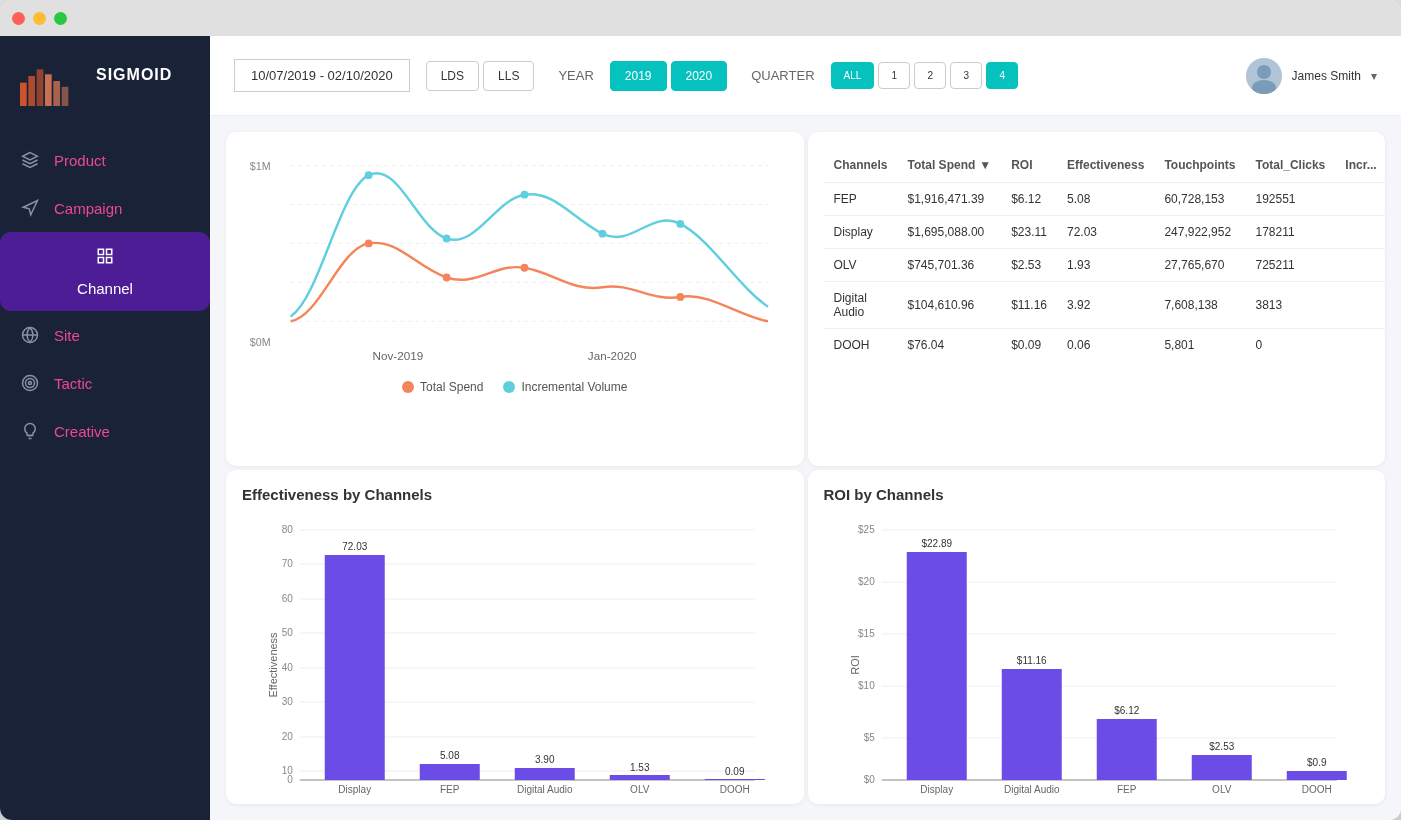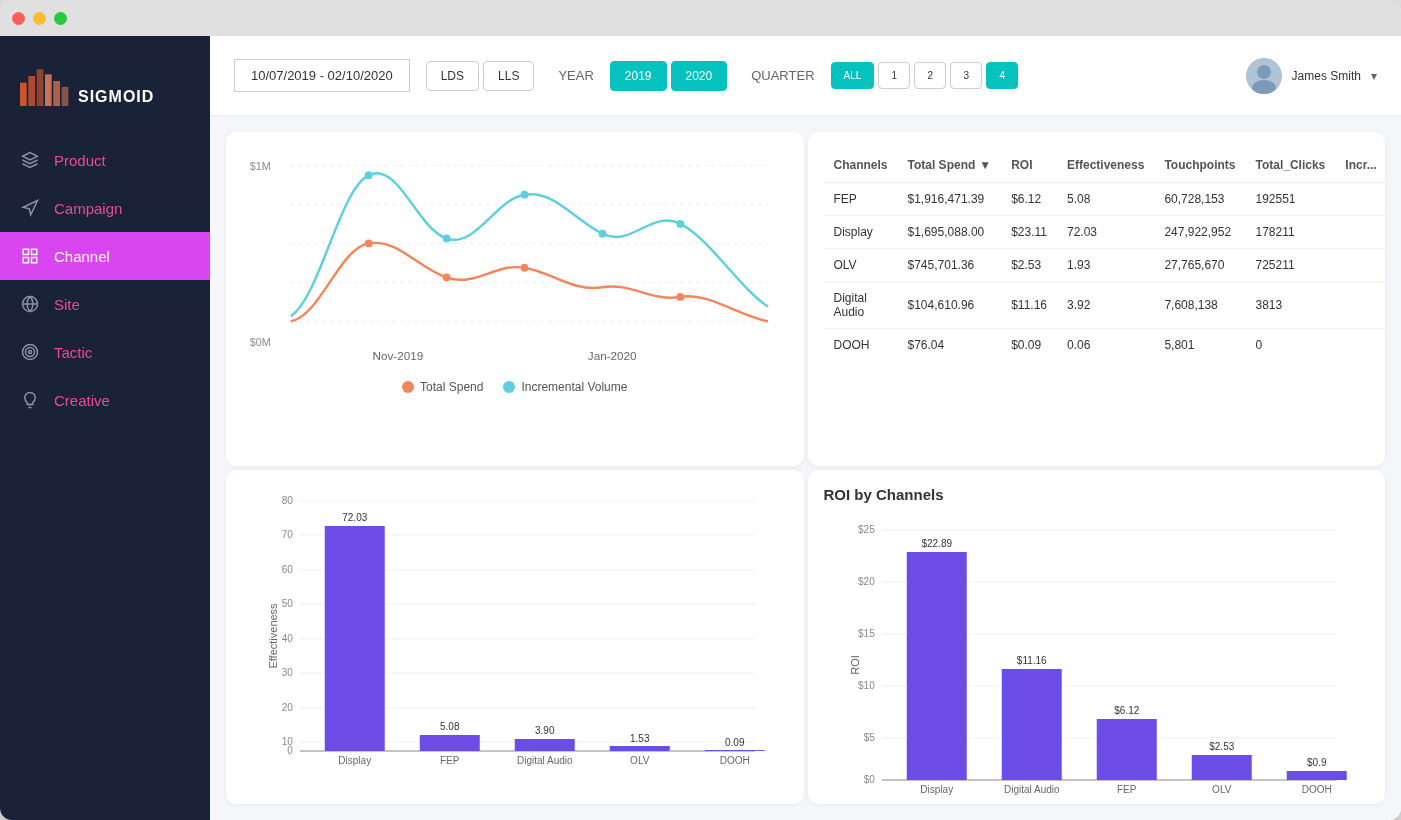--- a/index.html
+++ b/index.html
@@ -6,24 +6,24 @@
     body { font-family: -apple-system, BlinkMacSystemFont, 'Segoe UI', sans-serif; background: #e8e8e8; display: flex; justify-content: center; align-items: center; min-height: 100vh; }
     .window { width: 1401px; height: 820px; background: #f0f0f0; border-radius: 12px; overflow: hidden; box-shadow: 0 10px 40px rgba(0,0,0,0.3); display: flex; flex-direction: column; }
     .title-bar { height: 36px; background: #e0e0e0; display: flex; align-items: center; padding: 0 12px; gap: 8px; flex-shrink: 0; }
     .dot { width: 13px; height: 13px; border-radius: 50%; }
     .dot-red { background: #ff5f57; }
     .dot-yellow { background: #febc2e; }
     .dot-green { background: #28c840; }
     .app { display: flex; flex: 1; overflow: hidden; }
     
     .sidebar { width: 210px; background: #1a2238; flex-shrink: 0; display: flex; flex-direction: column; padding: 20px 0; }
-    .logo { padding: 10px 20px 30px 20px; display: flex; align-items: flex-end; gap: 8px; }
+    .logo { padding: 10px 20px 30px 20px; display: flex; align-items: flex-start; gap: 26px; }
     .logo-icon { width: 50px; height: 40px; }
     .nav-item { display: flex; align-items: center; gap: 14px; padding: 14px 20px; color: #ec4899; font-size: 15px; cursor: pointer; transition: background 0.2s; }
-    .nav-item.active { background: #d946ef; color: #fff; border-radius: 0; }
+    .nav-item.active { background: #4c1d95; color: #fff; border-radius: 11px; flex-direction: column; }
     .nav-icon { width: 20px; height: 20px; display: flex; align-items: center; justify-content: center; flex-shrink: 0; }
     .nav-label { font-size: 15px; font-weight: 500; }
     
     .main { flex: 1; display: flex; flex-direction: column; background: #f5f6fa; overflow: hidden; }
     
     .header { height: 80px; background: #fff; display: flex; align-items: center; padding: 0 24px; gap: 16px; border-bottom: 1px solid #eee; flex-shrink: 0; }
     .date-range-btn { border: 1.5px solid #ccc; background: #fff; border-radius: 0; padding: 8px 16px; font-size: 13px; color: #333; cursor: pointer; }
     .toggle-group { display: flex; gap: 4px; }
     .toggle-btn { border: 1.5px solid #ccc; background: #fff; border-radius: 4px; padding: 7px 14px; font-size: 12px; color: #333; cursor: pointer; font-weight: 500; }
     .toggle-btn.active { background: #06c2bf; color: #fff; border-color: #06c2bf; }
@@ -303,20 +303,21 @@
       <td>0.06</td>
       <td>5,801</td>
       <td>0</td>
       <td></td>
     </tr>
               </tbody>
           </table>
         </div>
 
         <div class="card bar-chart-card">
+          <div class="chart-title">Effectiveness by Channels</div>
           <svg width="100%" height="280" viewBox="0 0 500 280">
 
             <text x="28" y="18" font-size="10" fill="#888" text-anchor="end">80</text>
             <text x="28" y="52" font-size="10" fill="#888" text-anchor="end">70</text>
             <text x="28" y="87" font-size="10" fill="#888" text-anchor="end">60</text>
             <text x="28" y="121" font-size="10" fill="#888" text-anchor="end">50</text>
             <text x="28" y="156" font-size="10" fill="#888" text-anchor="end">40</text>
             <text x="28" y="190" font-size="10" fill="#888" text-anchor="end">30</text>
             <text x="28" y="225" font-size="10" fill="#888" text-anchor="end">20</text>
             <text x="28" y="259" font-size="10" fill="#888" text-anchor="end">10</text>

